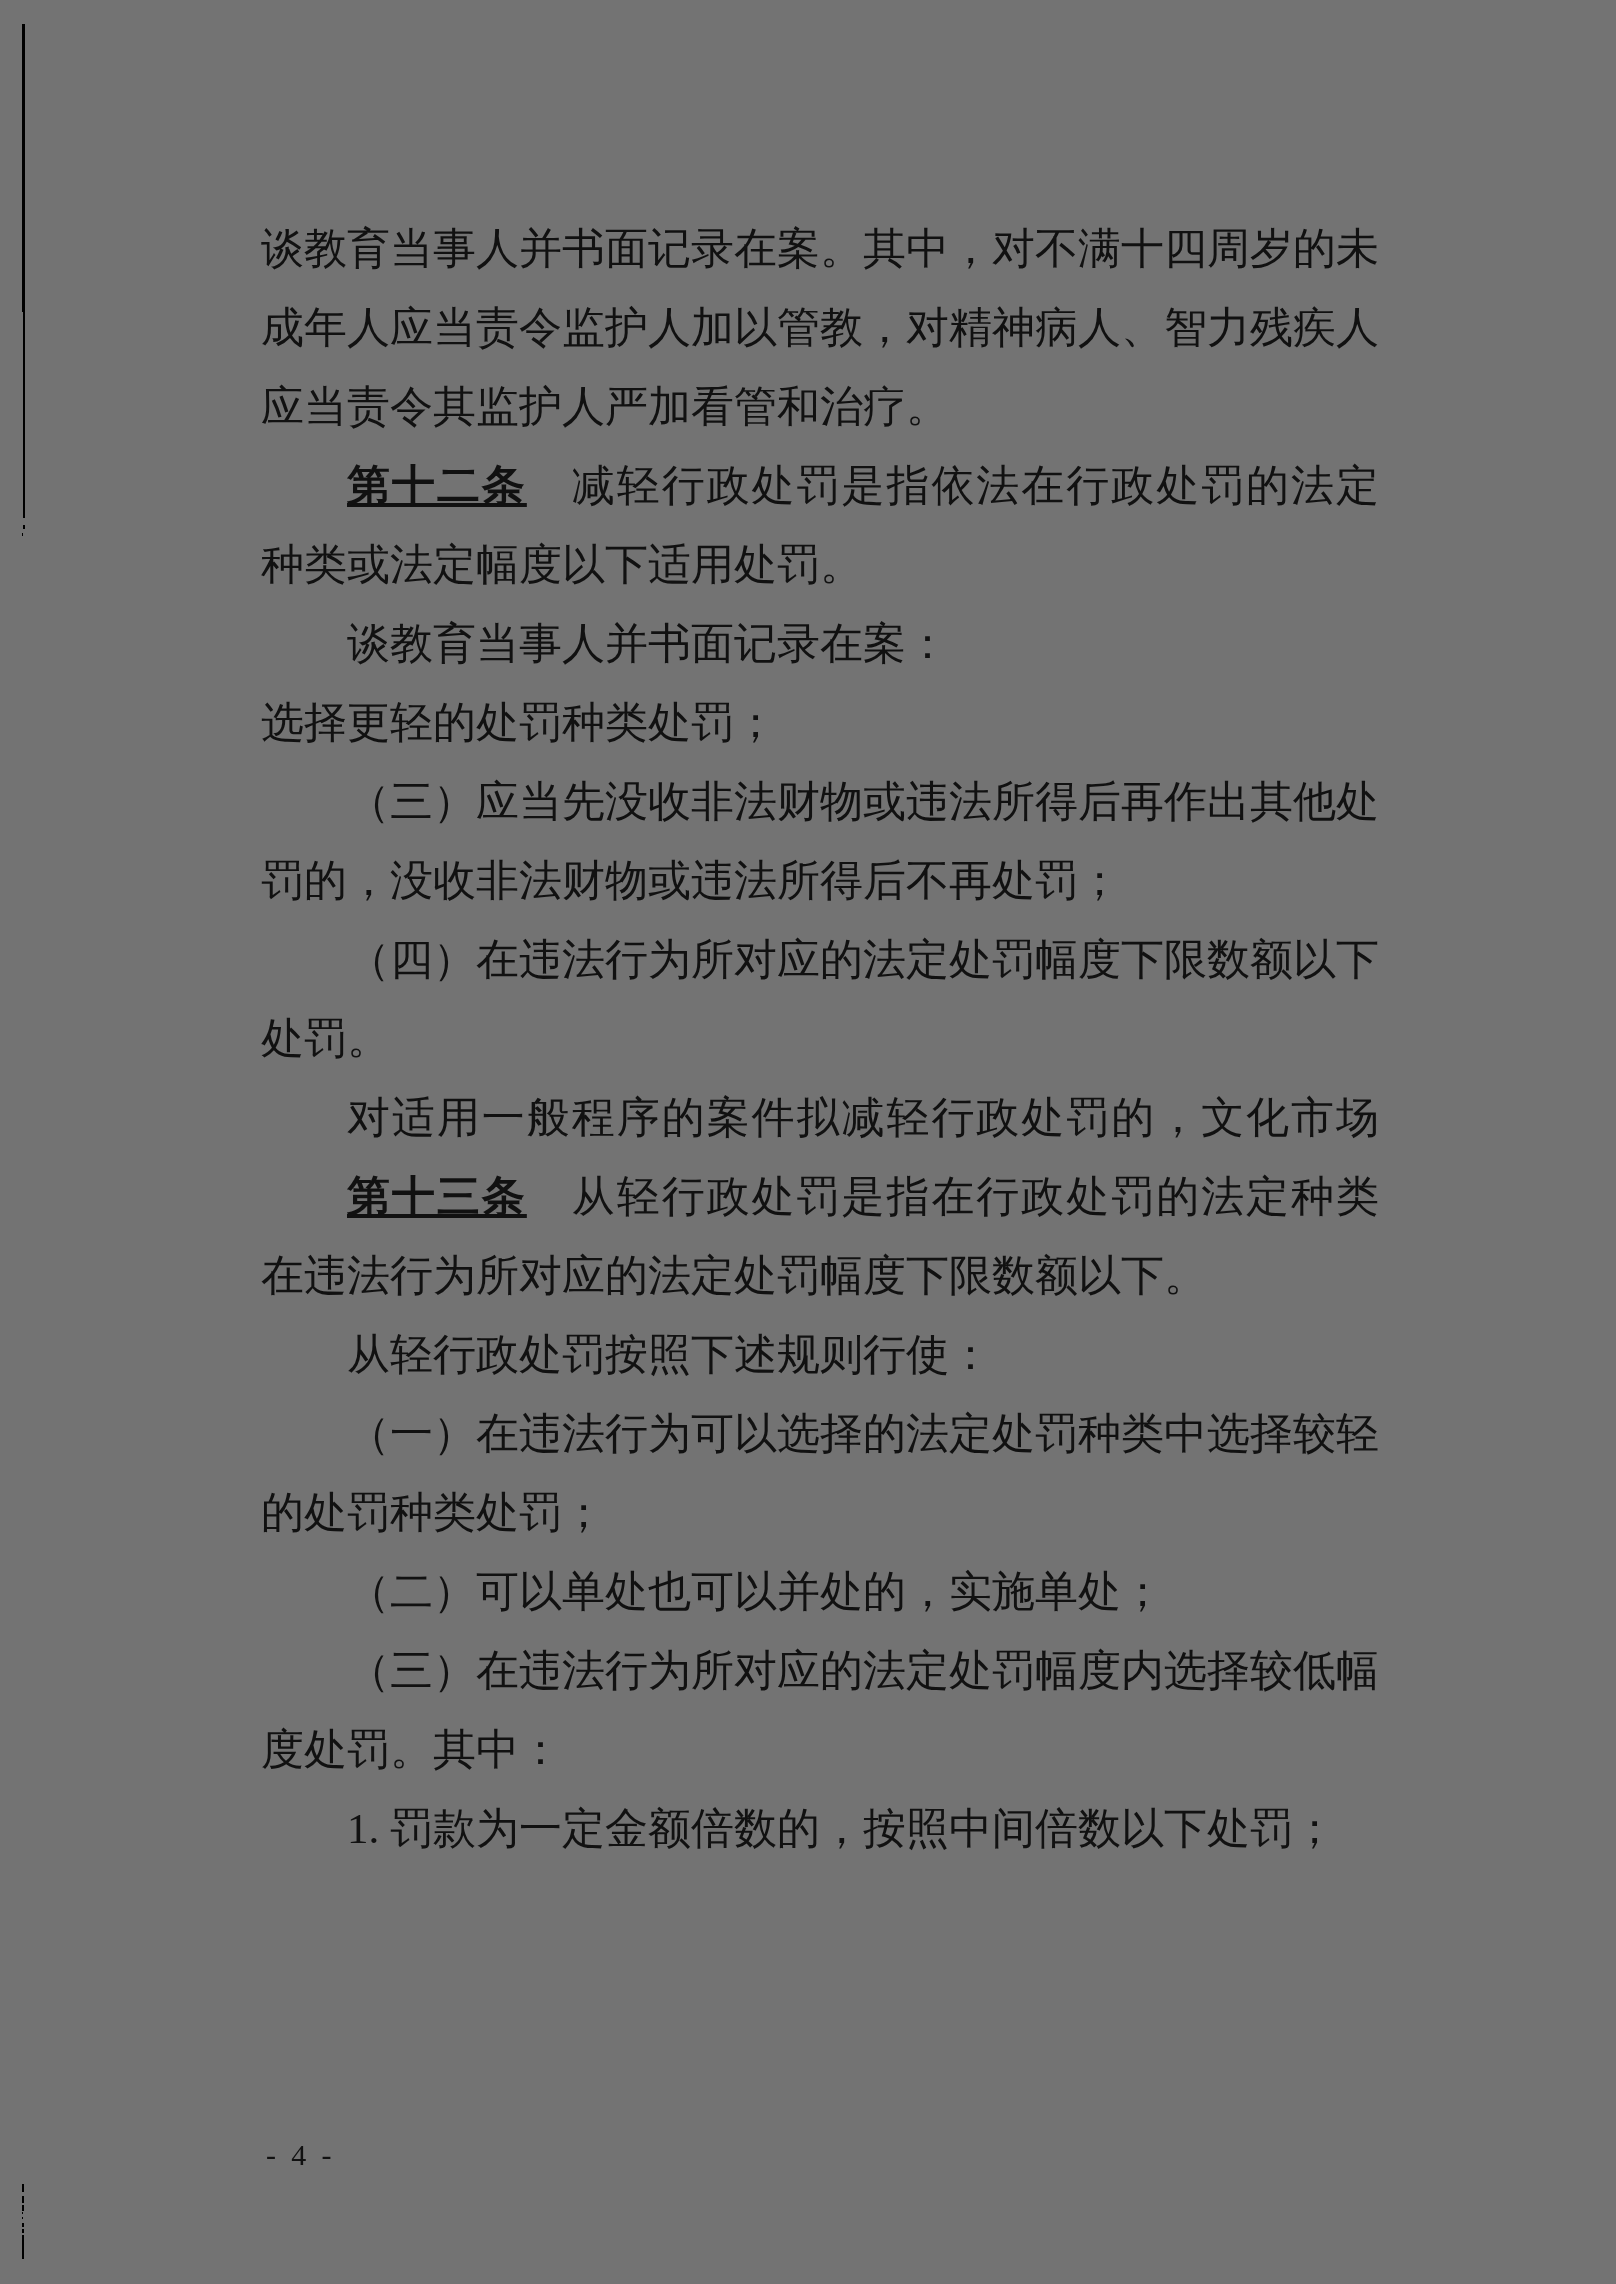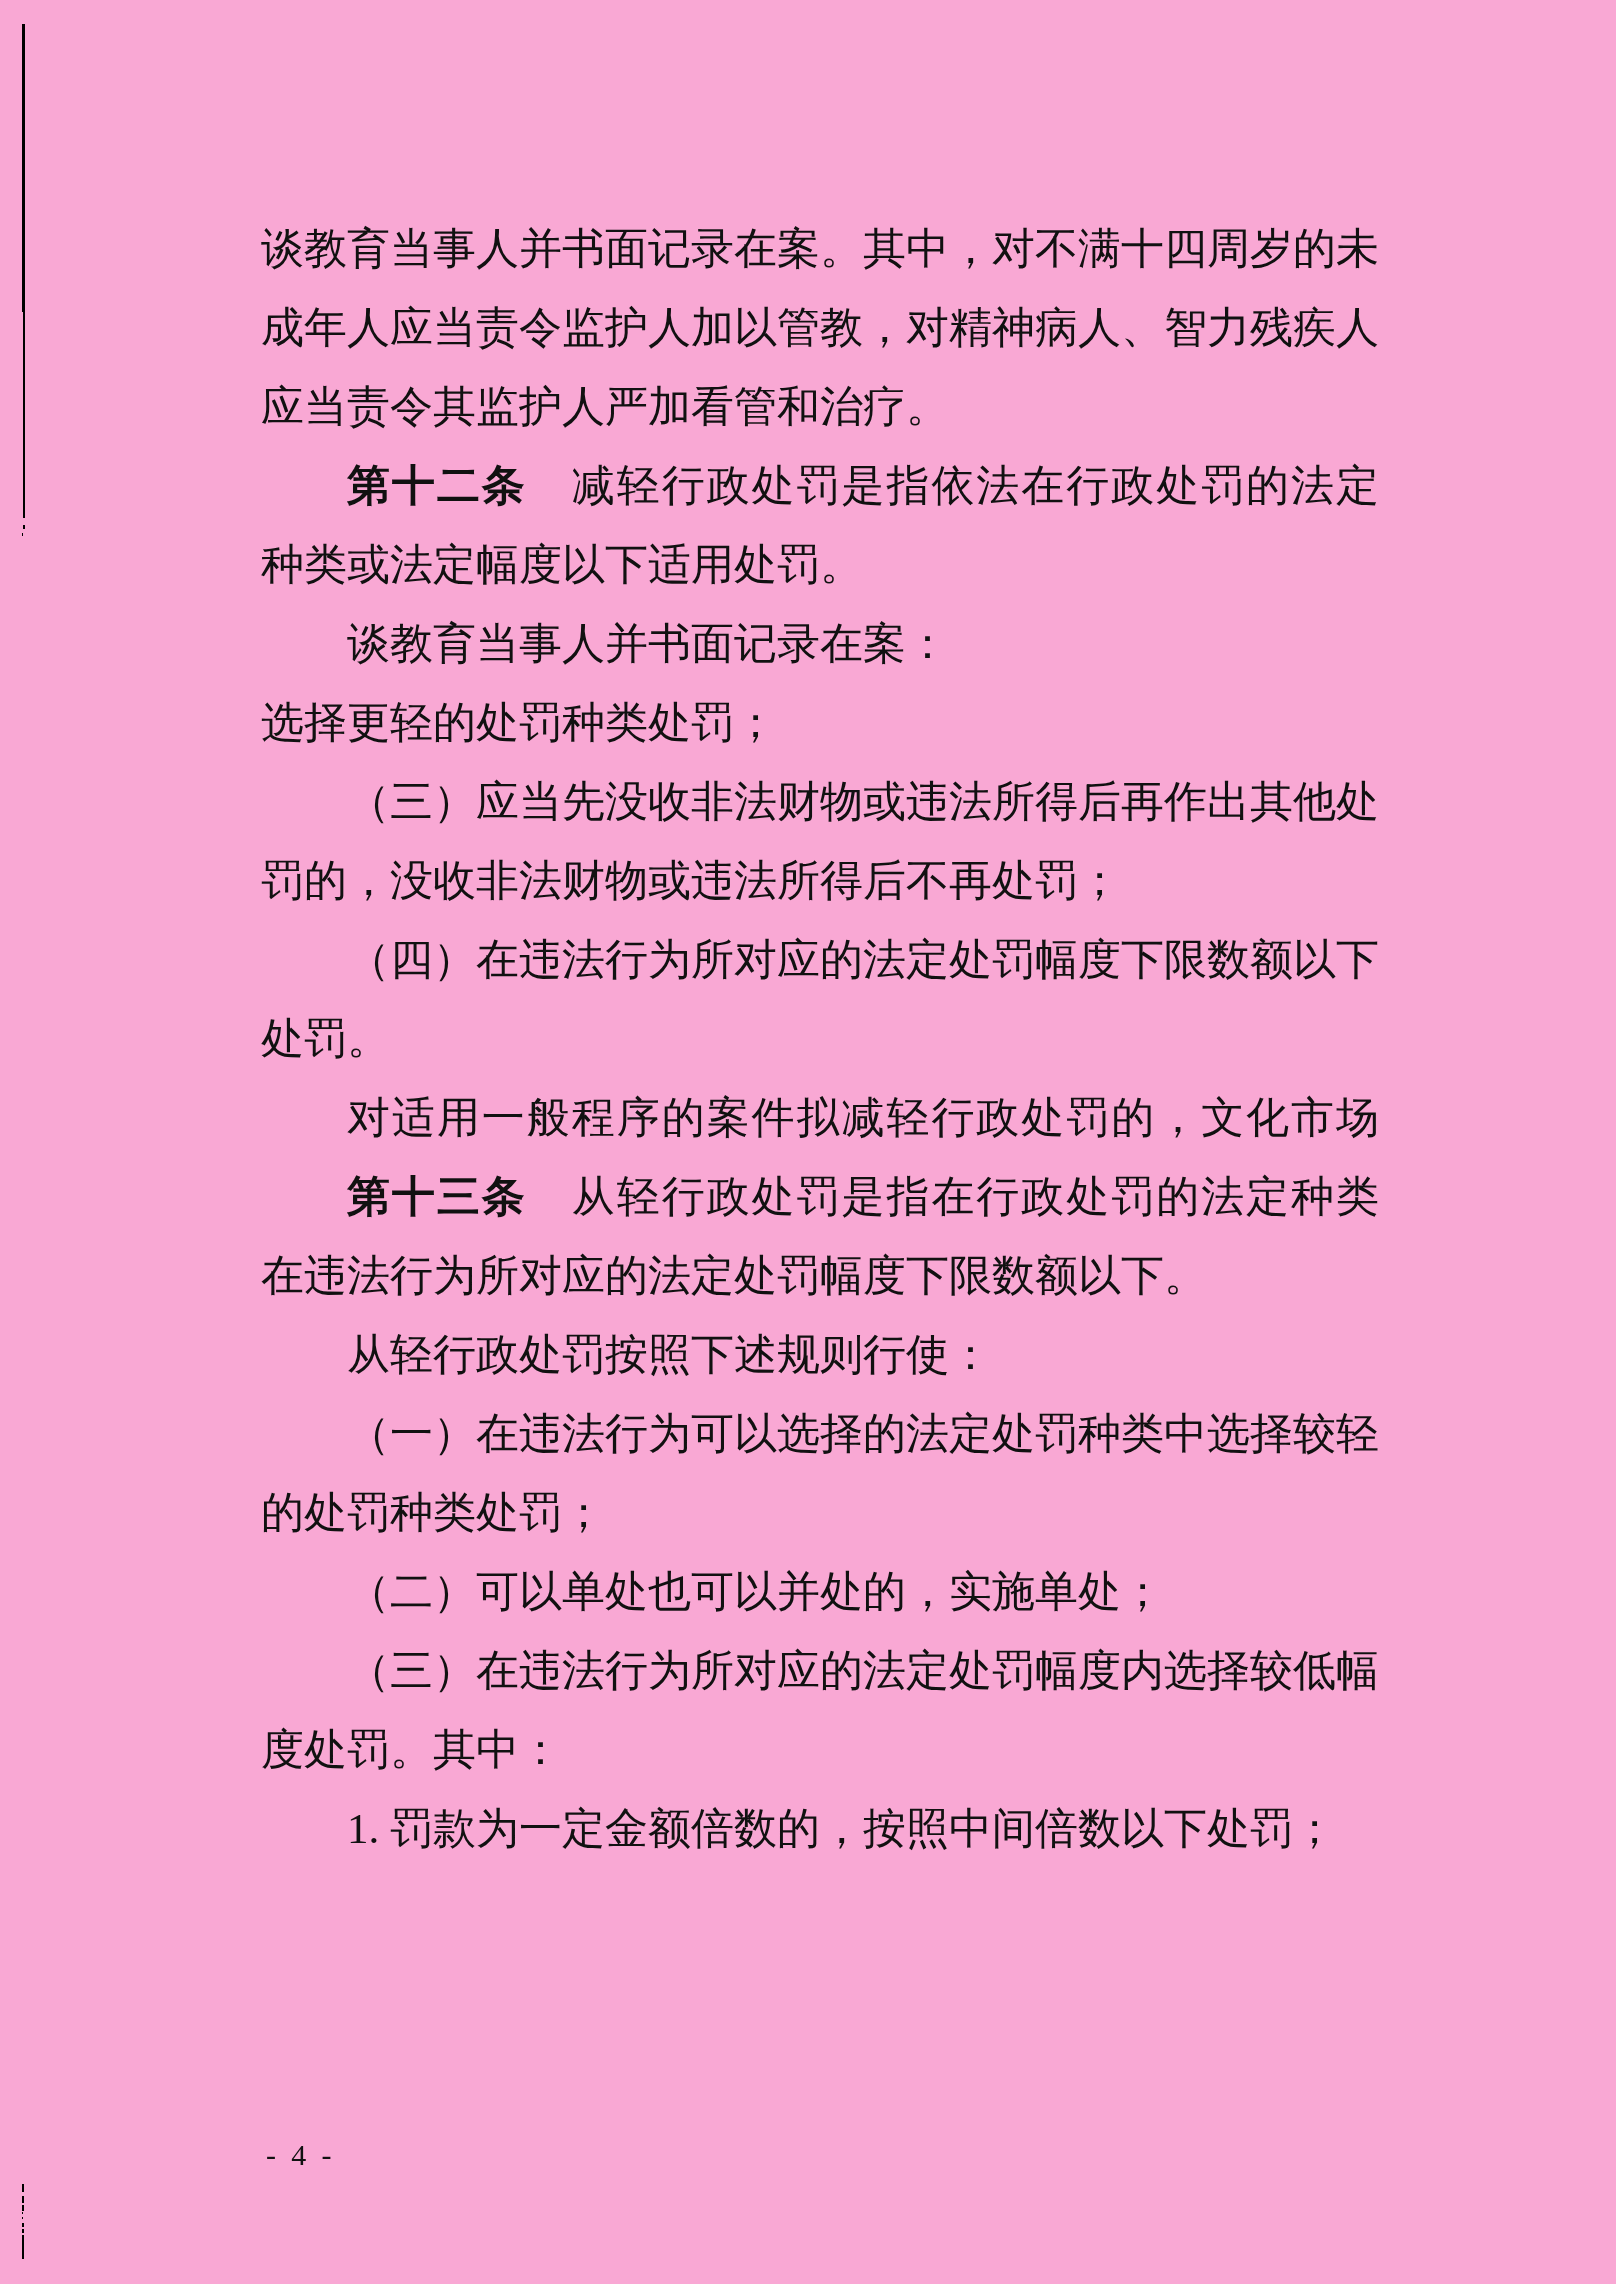--- a/index.html
+++ b/index.html
@@ -4,21 +4,21 @@
 <style>
   html, body {
     margin: 0;
     padding: 0;
     background: #e8e8e8;
   }
   .page {
     position: relative;
     width: 1617px;
     height: 2284px;
-    background: #f9a8d4;
+    background: #737373;
     overflow: hidden;
     font-family: "Liberation Serif", serif;
     color: #111111;
   }
   
   .artifact {
     position: absolute;
     background: #000000;
   }
   
@@ -37,20 +37,21 @@
   }
   .line.indent {
     text-indent: 86px;
   }
   .line.full {
     text-align: justify;
     text-align-last: justify;
   }
   .line b {
     font-weight: bold;
+    text-decoration: underline;
   }
   .page-number {
     position: absolute;
     left: 266px;
     top: 2138px;
     font-size: 30px;
     letter-spacing: 3.9px;
     color: #111111;
   }
 </style>

